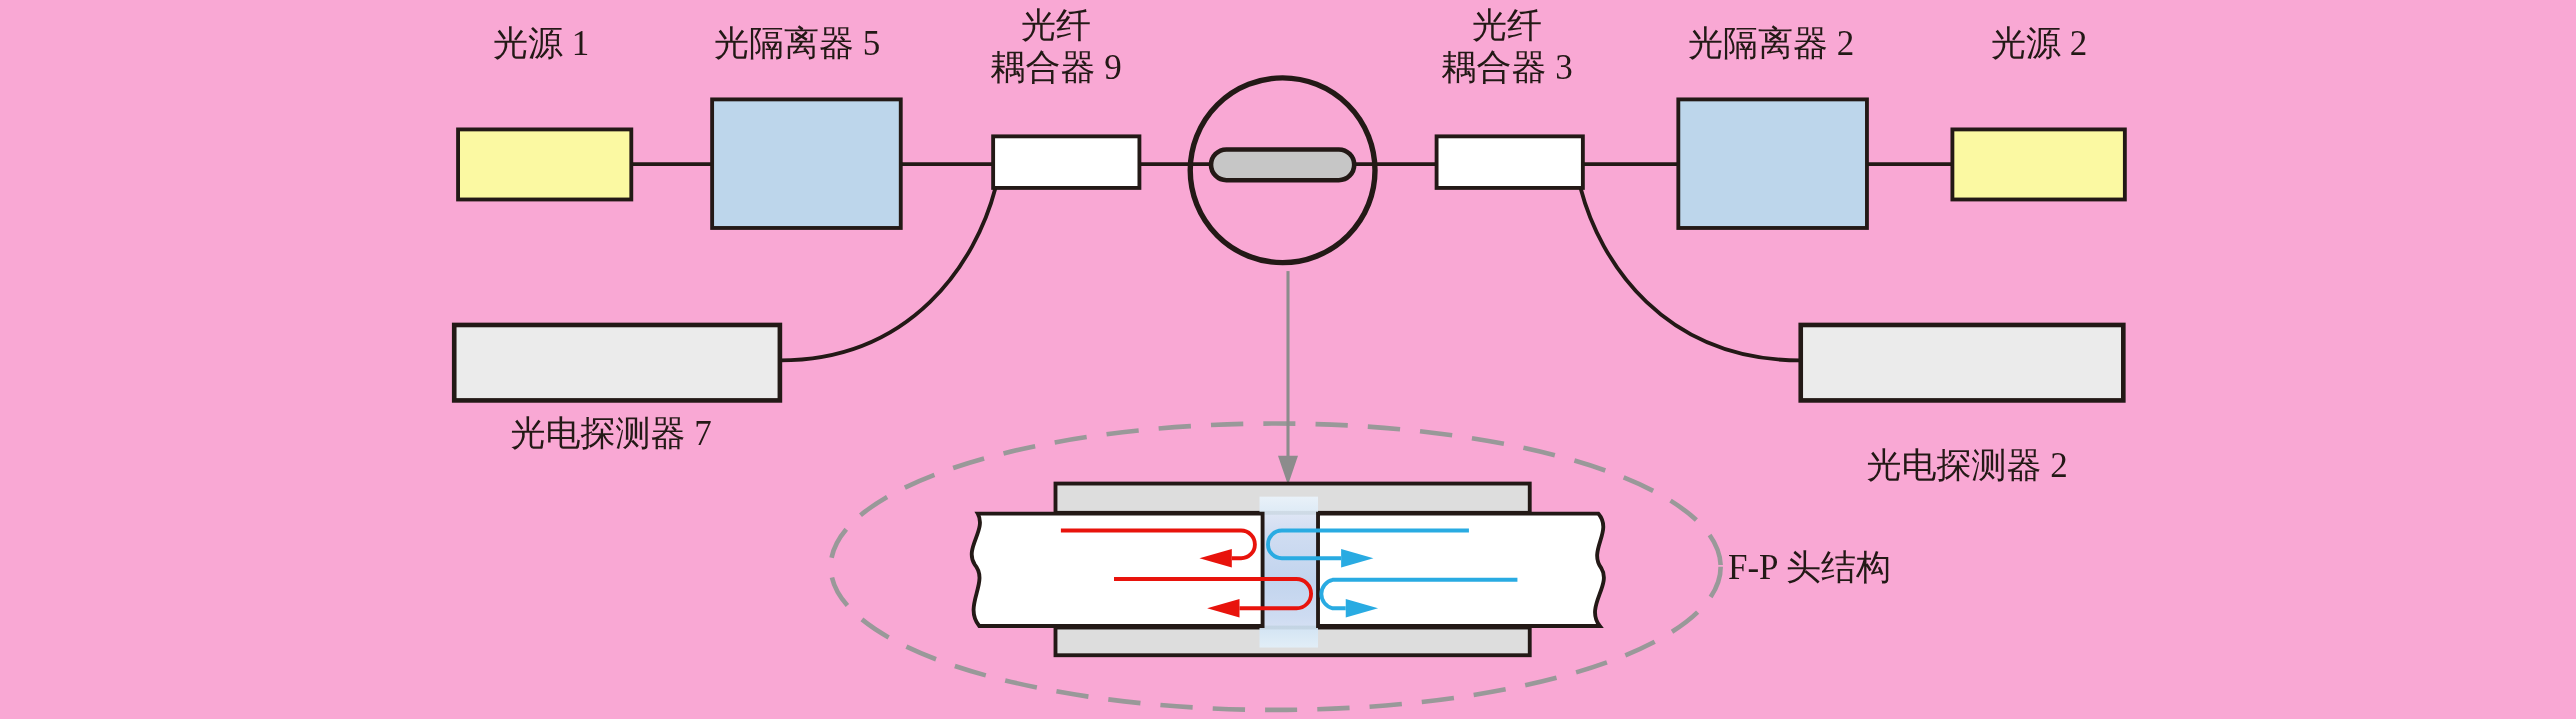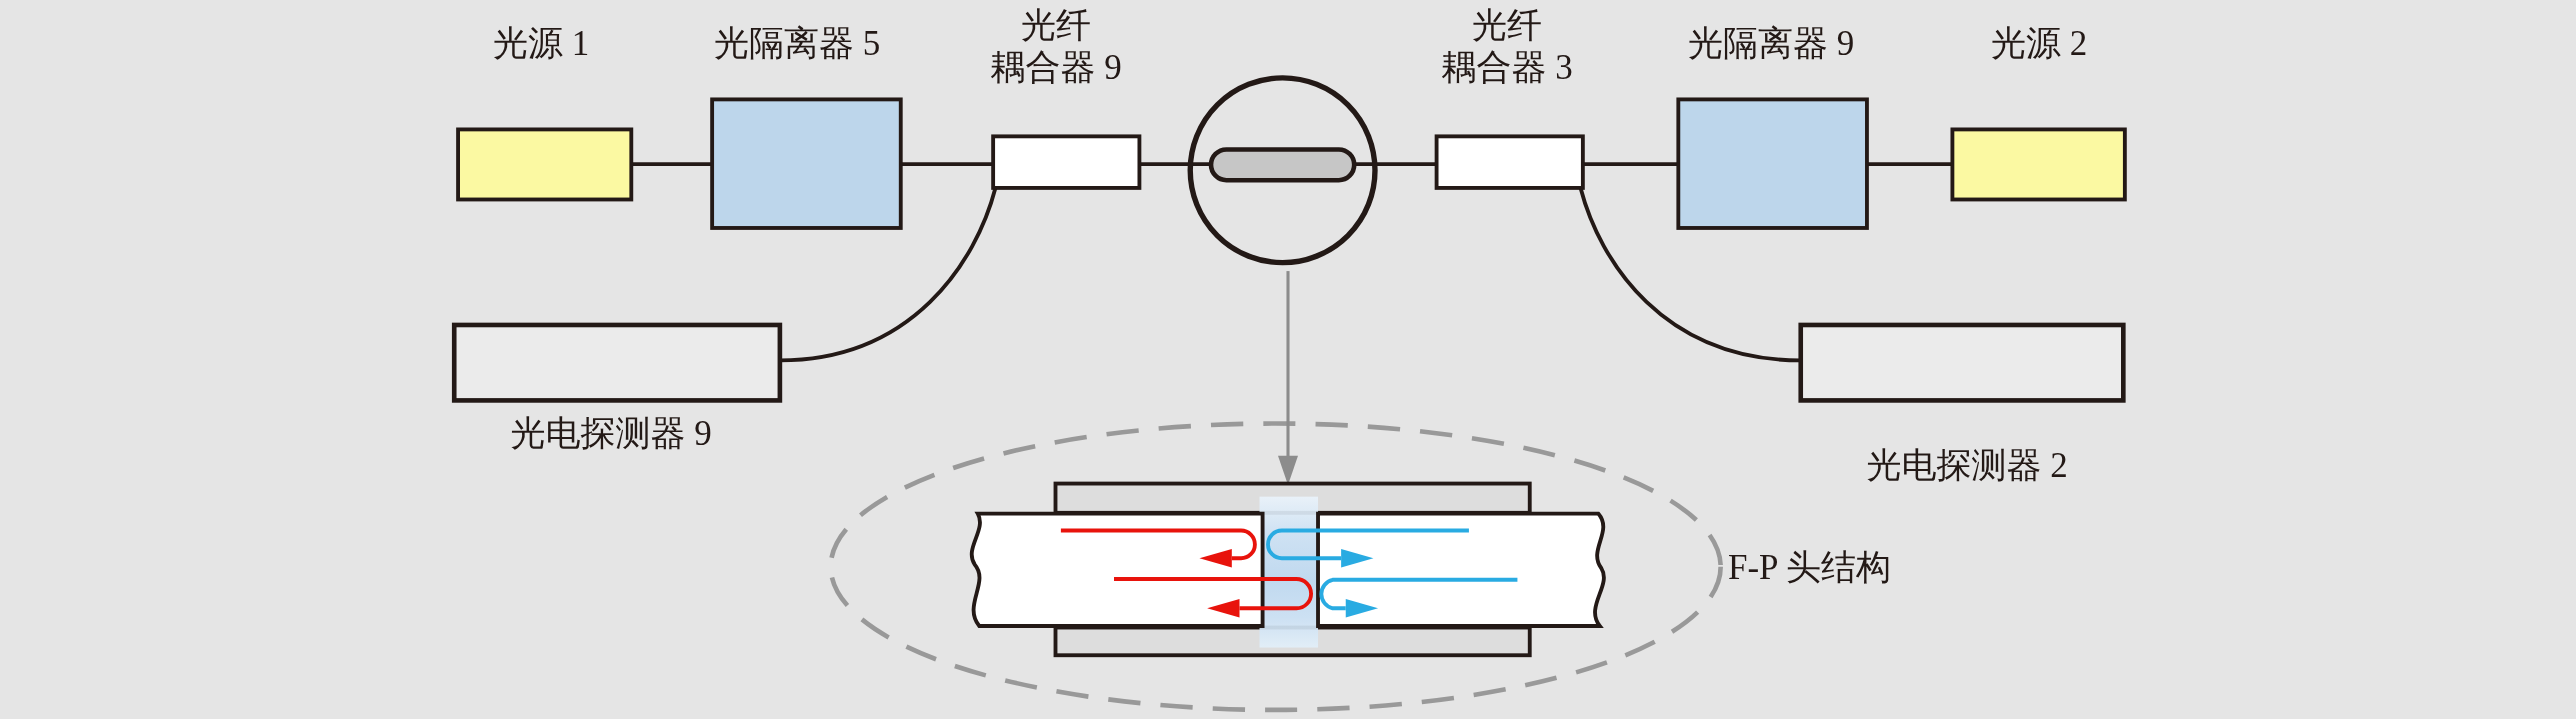--- a/index.html
+++ b/index.html
@@ -1,19 +1,19 @@
 <!DOCTYPE html>
 <html style="font-size:12.3px"><head>
 <meta charset="utf-8">
 <style>
   html,body{margin:0;padding:0;background:#ffffff;}
   .stage{
     position:relative;
     width:2576px;height:720px;
-    background:#e5e5e5;
+    background:#f9a8d4;
     overflow:hidden;
     font-family:"Liberation Serif","DejaVu Serif",serif;
   }
   .stage svg{position:absolute;left:0;top:0;}
   .lbl{
     position:absolute;
     color:#231916;
     font-size:35px;
     line-height:42px;
     white-space:nowrap;
@@ -92,24 +92,24 @@
   <div class="lbl centered" style="left:1056px;top:4.6px;">
     <div>光纤</div>
     <div>耦合器 9</div>
   </div>
 
   <div class="lbl centered" style="left:1507px;top:4.6px;">
     <div>光纤</div>
     <div>耦合器 3</div>
   </div>
 
-  <div class="lbl centered" style="left:1771px;top:23px;">光隔离器 9</div>
+  <div class="lbl centered" style="left:1771px;top:23px;">光隔离器 2</div>
 
   <div class="lbl centered" style="left:2039px;top:23px;">光源 2</div>
 
-  <div class="lbl centered" style="left:611px;top:413px;">光电探测器 9</div>
+  <div class="lbl centered" style="left:611px;top:413px;">光电探测器 7</div>
 
   <div class="lbl centered" style="left:1967px;top:413px;margin-top:32px;">光电探测器 2</div>
 
   <div class="lbl" style="left:1728px;top:547px;">F-P 头结构</div>
 
 </div>
 
 
 </body></html>

